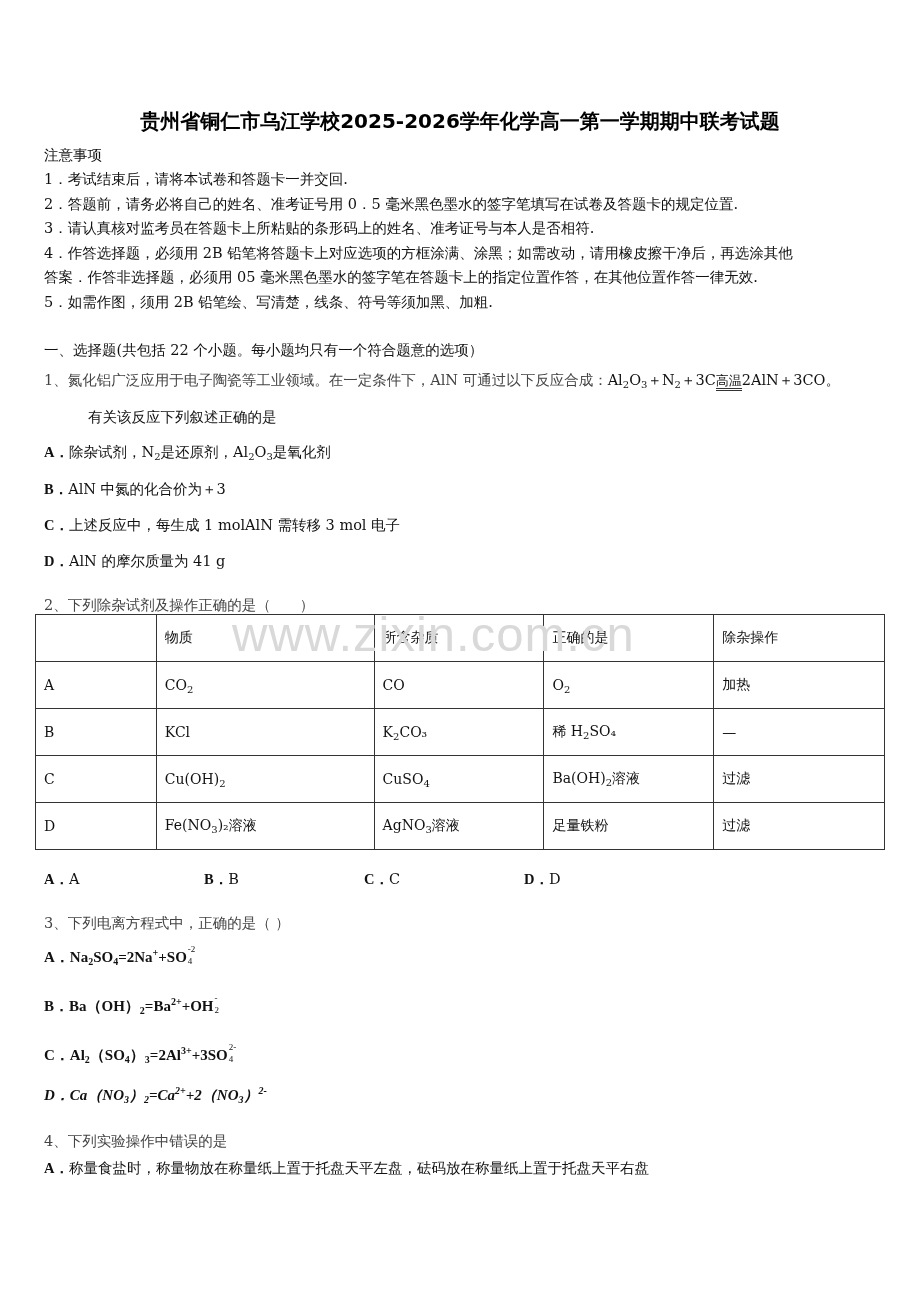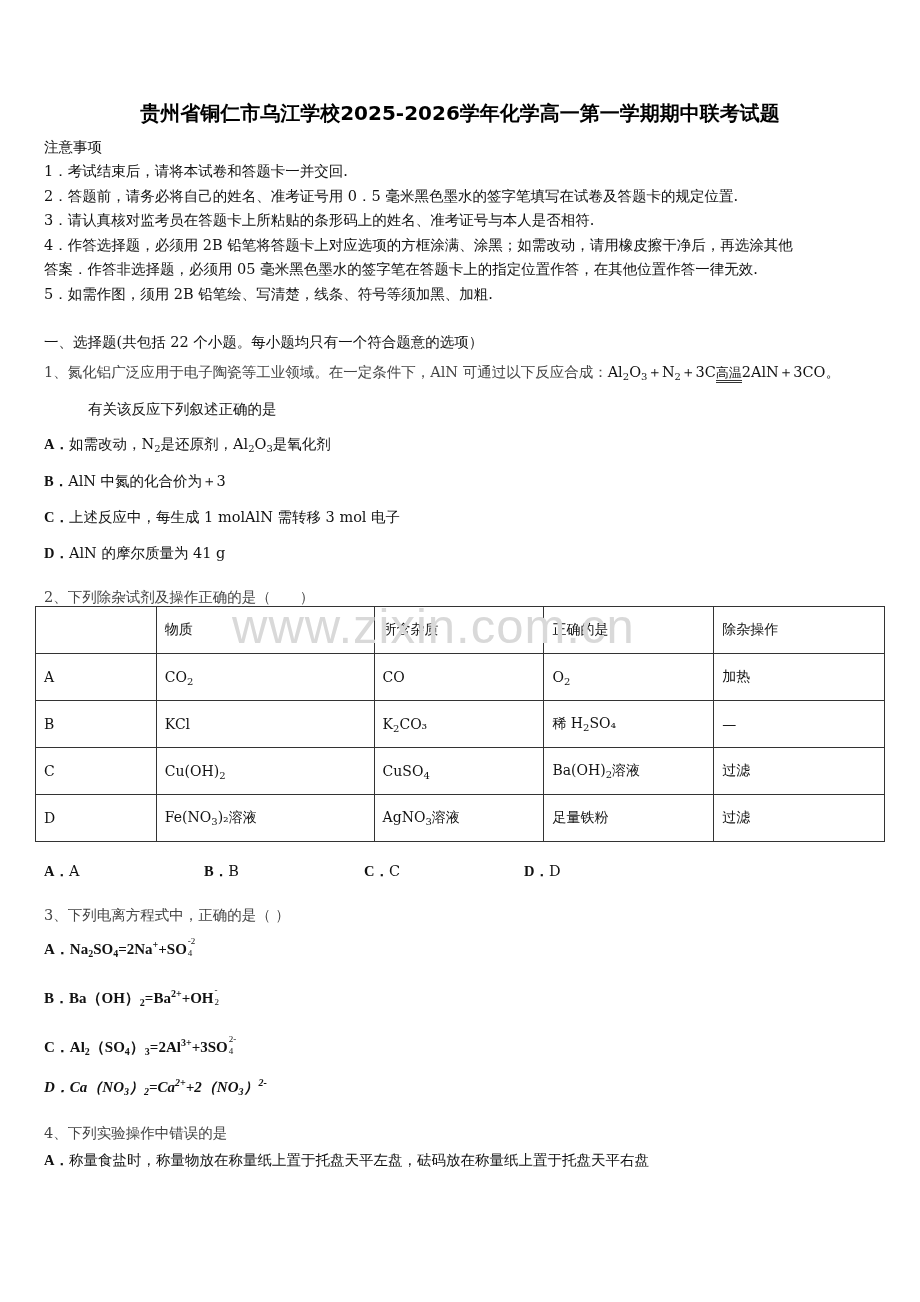--- a/index.html
+++ b/index.html
@@ -1,21 +1,21 @@
 <!DOCTYPE html>
 <html><head>
 <meta charset="utf-8">
 <style>
   html, body { margin: 0; padding: 0; background: #ffffff; }
   body {
     width: 920px; height: 1302px; position: relative; overflow: hidden;
     font-family: "DejaVu Serif", "Liberation Serif", serif;
     color: #111111;
   }
-  .page { position: absolute; left: 0; top: 0; width: 920px; height: 998px; }
+  .page { position: absolute; left: 0; top: 8px; width: 920px; height: 998px; }
   .title {
     position: absolute; left: 0; top: 100px; width: 920px; text-align: center;
     font-family: "DejaVu Sans", "Liberation Sans", sans-serif;
     font-weight: bold; font-size: 20px; letter-spacing: 0px; color: #000;
   }
   .line {
     position: absolute; left: 44px; font-size: 14.5px; white-space: nowrap; color: #111;
   }
   .gray { color: #444; margin-top: 8px; }
   .opt-letter { font-family: "Liberation Serif", serif; font-weight: bold; }
@@ -58,21 +58,21 @@
   <div class="line" style="top:285px;">5．如需作图，须用 2B 铅笔绘、写清楚，线条、符号等须加黑、加粗.</div>
 
   <div class="line" style="top:333px;">一、选择题(共包括 22 个小题。每小题均只有一个符合题意的选项）</div>
 
   <div class="line" style="top:363px;">
     <span class="gray">1、氮化铝广泛应用于电子陶瓷等工业领域。在一定条件下，AlN 可通过以下反应合成：</span><span><span>Al</span><sub>2</sub><span>O</span><sub>3</sub><span>＋N</span><sub>2</sub><span>＋3C</span><span class="cond">高温</span><span>2AlN＋3CO。</span></span>
   </div>
   <div class="line" style="top:400px;margin-left:44px;">有关该反应下列叙述正确的是</div>
 
   <div class="line" style="top:435px;">
-    <span class="opt-letter">A．</span><span>如需改动，N</span><sub>2</sub><span>是还原剂，Al</span><sub>2</sub><span>O</span><sub>3</sub><span>是氧化剂</span>
+    <span class="opt-letter">A．</span><span>除杂试剂，N</span><sub>2</sub><span>是还原剂，Al</span><sub>2</sub><span>O</span><sub>3</sub><span>是氧化剂</span>
   </div>
   <div class="line" style="top:472px;">
     <span class="opt-letter">B．</span><span>AlN 中氮的化合价为＋3</span>
   </div>
   <div class="line" style="top:508px;">
     <span class="opt-letter">C．</span><span>上述反应中，每生成 1 molAlN 需转移 3 mol 电子</span>
   </div>
   <div class="line" style="top:544px;">
     <span class="opt-letter">D．</span><span>AlN 的摩尔质量为 41 g</span>
   </div>

